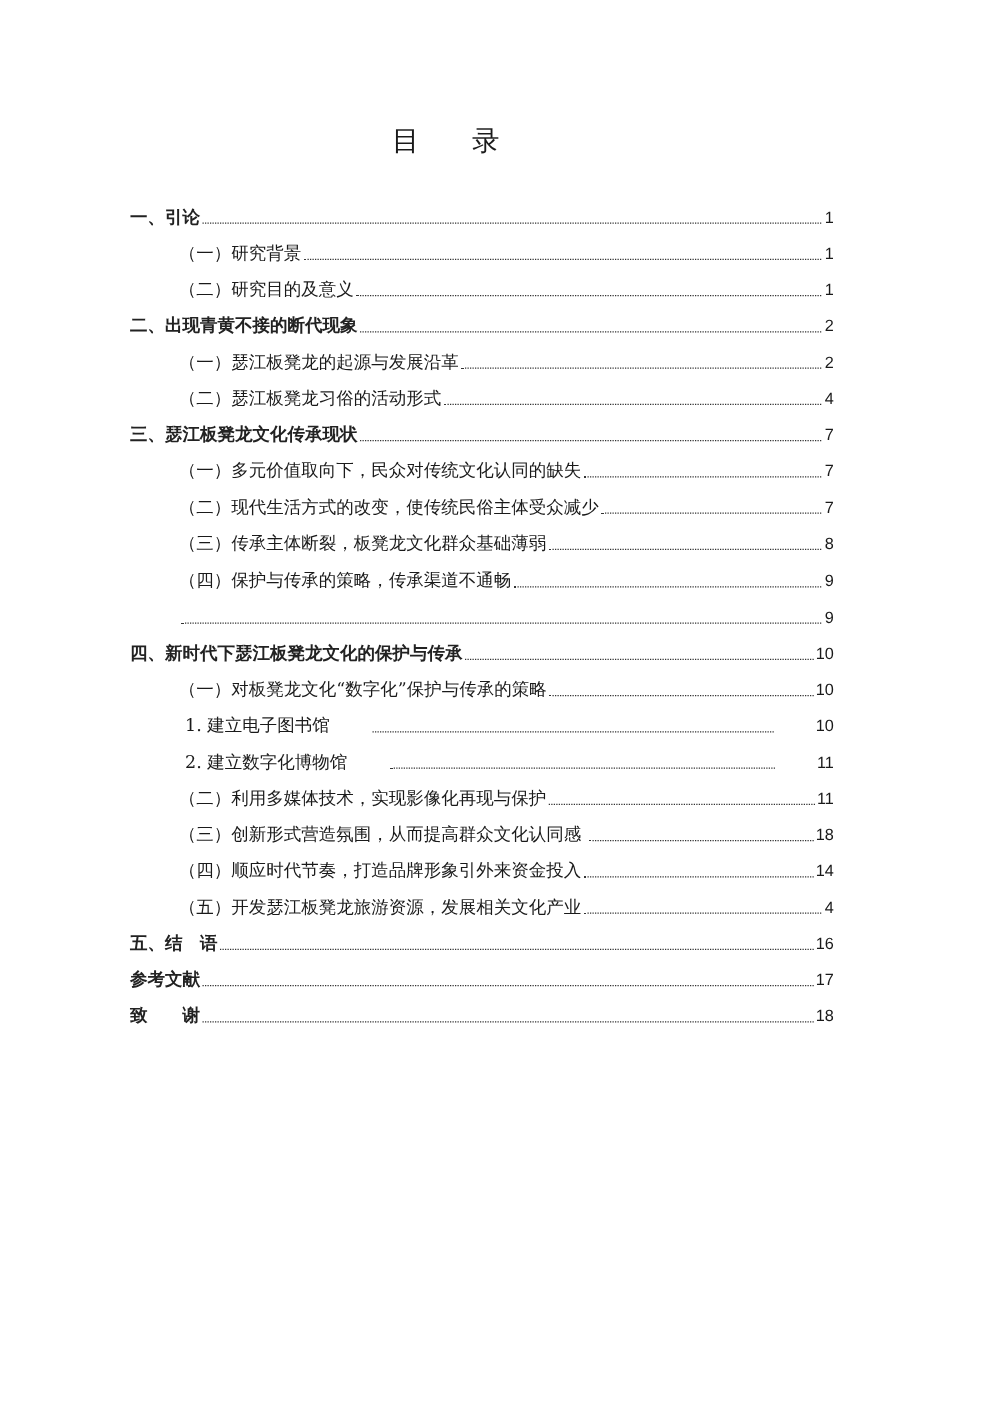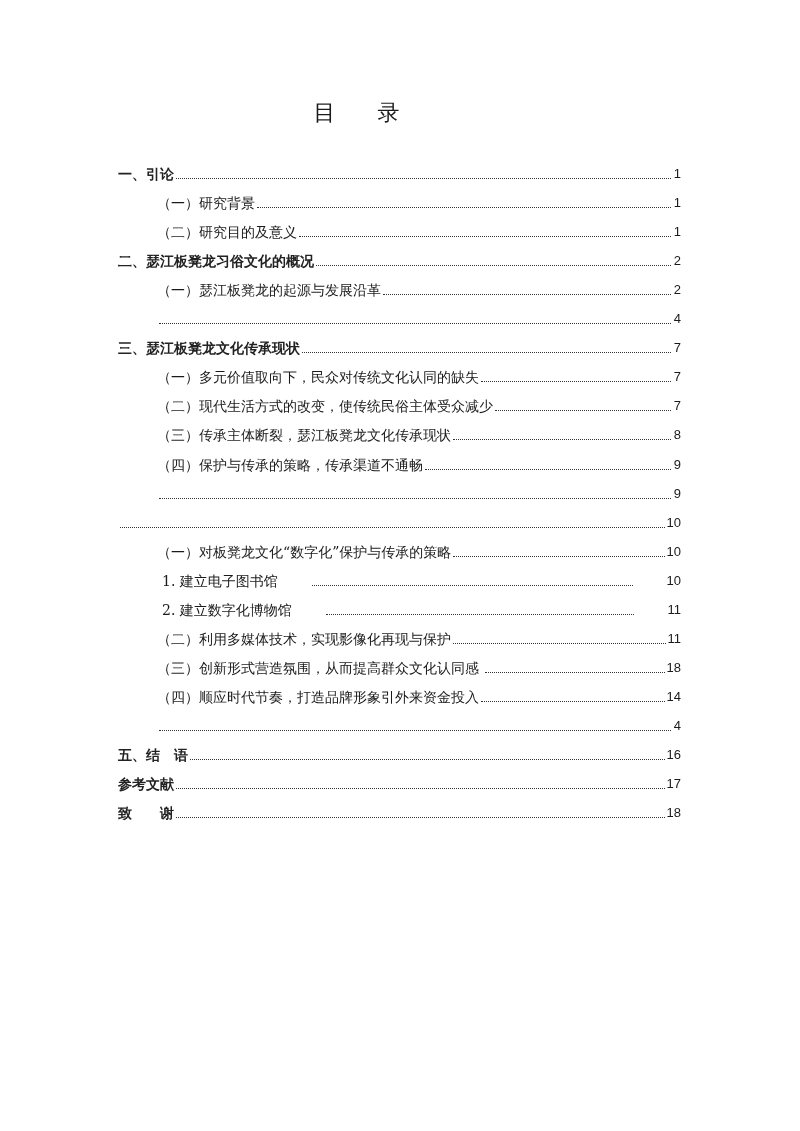--- a/index.html
+++ b/index.html
@@ -2,21 +2,21 @@
 <html><head>
   <meta charset="utf-8">
   <style>
     html, body { margin: 0; padding: 0; background: #ffffff; }
     body { width: 800px; height: 1131px; position: relative; overflow: hidden;
       font-family: "DejaVu Serif", "Liberation Serif", serif; color: #1a1a1a; }
     .title { position: absolute; top: 98px; left: 0; width: 713px; text-align: center;
       font-family: "DejaVu Sans", "Liberation Sans", sans-serif; font-size: 22px; letter-spacing: 0; }
     .title span { display: inline-block; }
     .title .gap { width: 42px; }
-    .toc { position: absolute; top: 155px; left: 118px; width: 563px; }
+    .toc { position: absolute; top: 155px; left: 104px; width: 563px; }
     .row { display: flex; align-items: flex-end; height: 29.05px; font-size: 14px; line-height: 20px; }
     .row.l1 { padding-left: 0; }
     .row.l2 { padding-left: 39px; }
     .row.l3 { padding-left: 44px; gap: 32px; }
     .row .label { white-space: pre; flex: 0 0 auto; }
     .row.l1 .label { font-weight: bold; color: #222; }
     .row .dots { flex: 1 1 auto; margin: 0 2px 5px 2px; border-bottom: 1.5px dotted #333; height: 0; }
     .row .page { flex: 0 0 auto; font-family: "Liberation Sans", sans-serif; font-size: 13px; min-width: 8px; text-align: right; }
   </style>
 </head>
@@ -36,63 +36,65 @@
       <span class="label">（一）研究背景</span>
       <span class="dots"></span>
       <span class="page">1</span>
     </div>
     <div class="row l2">
       <span class="label">（二）研究目的及意义</span>
       <span class="dots"></span>
       <span class="page">1</span>
     </div>
     <div class="row l1">
-      <span class="label">二、瑟江板凳龙习俗文化的概况</span>
+      <span class="label">二、出现青黄不接的断代现象</span>
       <span class="dots"></span>
       <span class="page">2</span>
     </div>
     <div class="row l2">
       <span class="label">（一）瑟江板凳龙的起源与发展沿革</span>
       <span class="dots"></span>
       <span class="page">2</span>
     </div>
     <div class="row l2">
+      <span class="label">（二）瑟江板凳龙习俗的活动形式</span>
       <span class="dots"></span>
       <span class="page">4</span>
     </div>
     <div class="row l1">
       <span class="label">三、瑟江板凳龙文化传承现状</span>
       <span class="dots"></span>
       <span class="page">7</span>
     </div>
     <div class="row l2">
       <span class="label">（一）多元价值取向下，民众对传统文化认同的缺失</span>
       <span class="dots"></span>
       <span class="page">7</span>
     </div>
     <div class="row l2">
       <span class="label">（二）现代生活方式的改变，使传统民俗主体受众减少</span>
       <span class="dots"></span>
       <span class="page">7</span>
     </div>
     <div class="row l2">
-      <span class="label">（三）传承主体断裂，瑟江板凳龙文化传承现状</span>
+      <span class="label">（三）传承主体断裂，板凳龙文化群众基础薄弱</span>
       <span class="dots"></span>
       <span class="page">8</span>
     </div>
     <div class="row l2">
       <span class="label">（四）保护与传承的策略，传承渠道不通畅</span>
       <span class="dots"></span>
       <span class="page">9</span>
     </div>
     <div class="row l2">
       <span class="dots"></span>
       <span class="page">9</span>
     </div>
     <div class="row l1">
+      <span class="label">四、新时代下瑟江板凳龙文化的保护与传承</span>
       <span class="dots"></span>
       <span class="page">10</span>
     </div>
     <div class="row l2">
       <span class="label">（一）对板凳龙文化“数字化”保护与传承的策略</span>
       <span class="dots"></span>
       <span class="page">10</span>
     </div>
     <div class="row l3">
       <span class="label">1. 建立电子图书馆</span>
@@ -113,20 +115,21 @@
       <span class="label">（三）创新形式营造氛围，从而提高群众文化认同感 </span>
       <span class="dots"></span>
       <span class="page">18</span>
     </div>
     <div class="row l2">
       <span class="label">（四）顺应时代节奏，打造品牌形象引外来资金投入</span>
       <span class="dots"></span>
       <span class="page">14</span>
     </div>
     <div class="row l2">
+      <span class="label">（五）开发瑟江板凳龙旅游资源，发展相关文化产业</span>
       <span class="dots"></span>
       <span class="page">4</span>
     </div>
     <div class="row l1">
       <span class="label">五、结　语</span>
       <span class="dots"></span>
       <span class="page">16</span>
     </div>
     <div class="row l1">
       <span class="label">参考文献</span>

